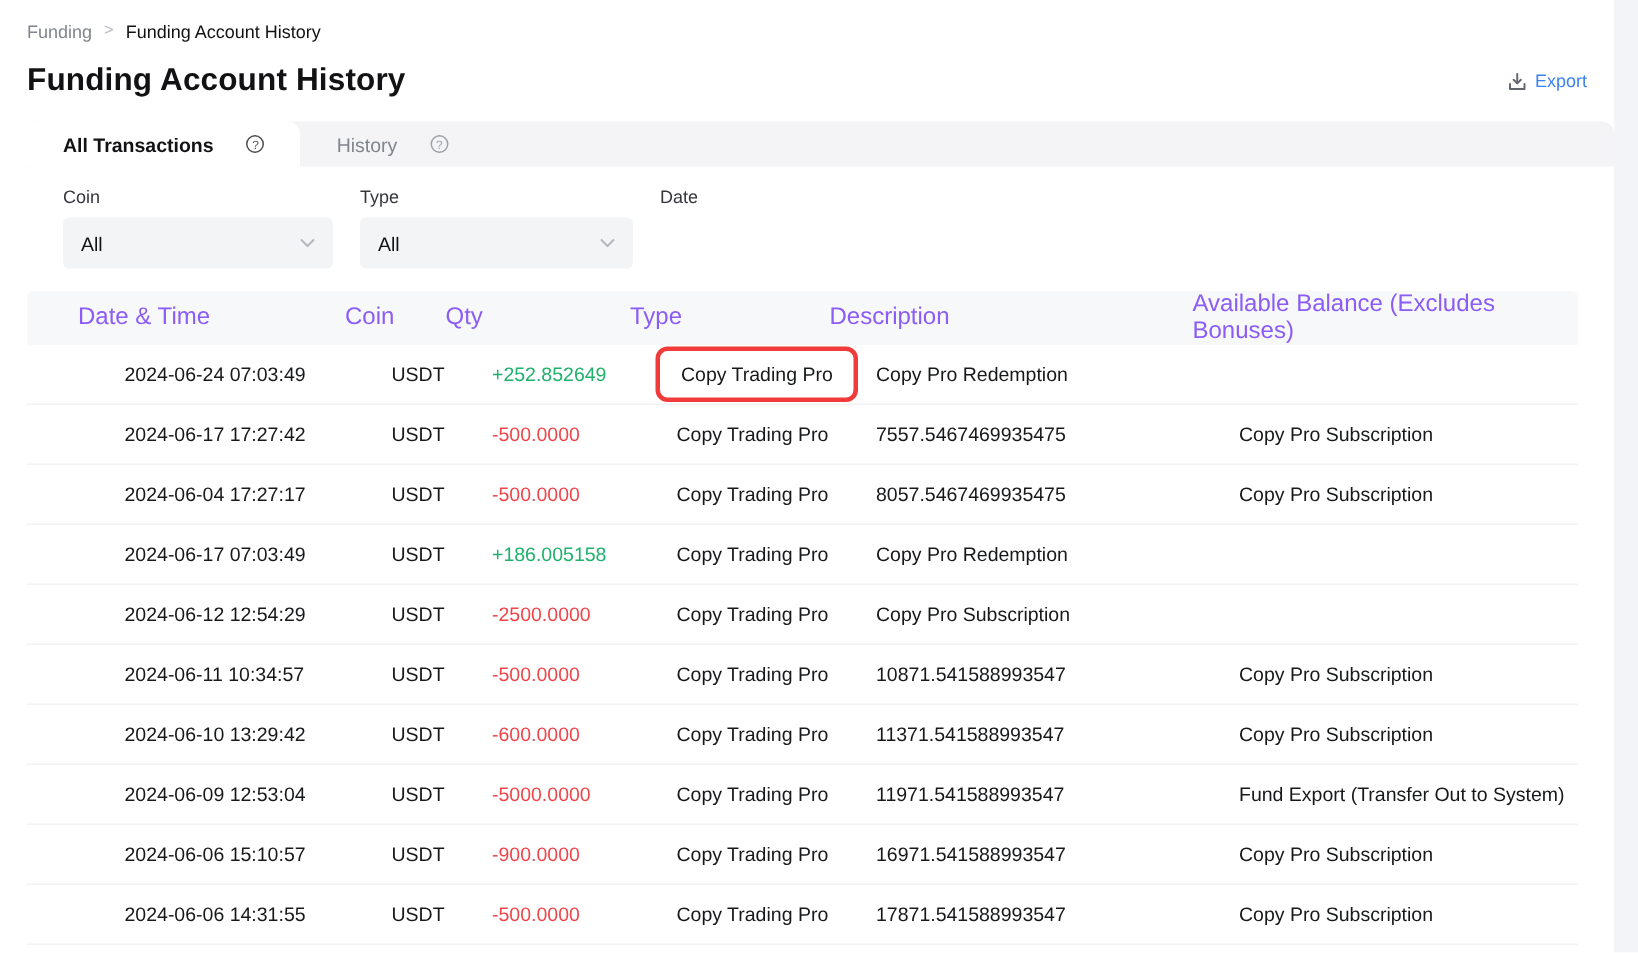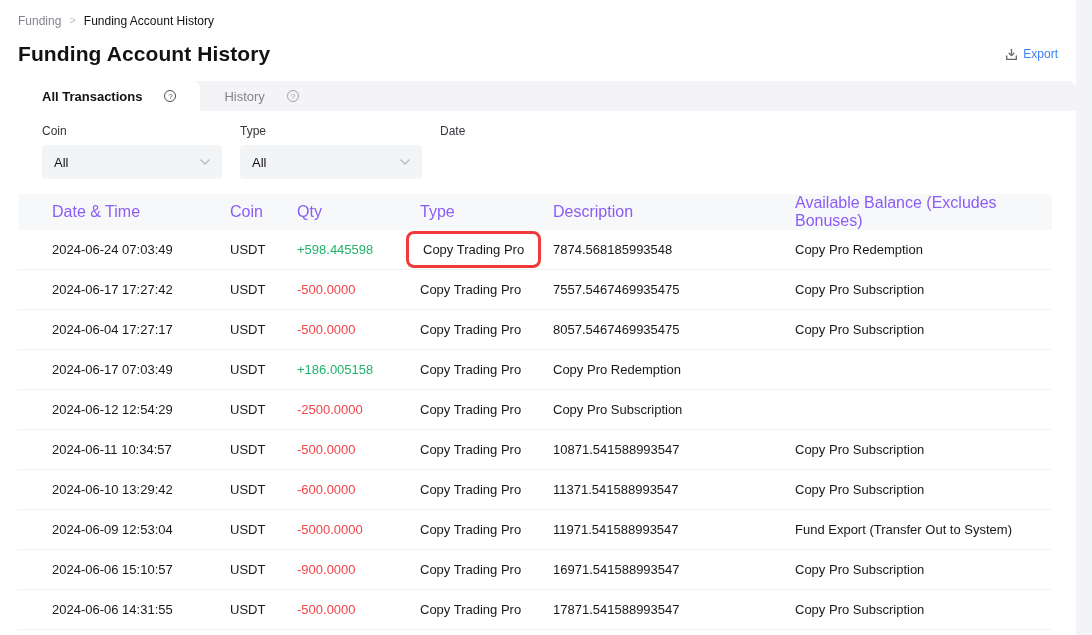--- a/index.html
+++ b/index.html
@@ -52,21 +52,21 @@
   .table{ margin:15px 40px 0 18px; width:1034px; }
   .trow{
     display:grid;
     grid-template-columns:178px 67px 123px 133px 242px 1fr;
     align-items:center;
     padding-left:34px;
   }
   .thead{ height:36px; background:#f7f8fa; border-radius:4px 4px 0 0; }
   .thead .th{ font-size:16px; color:#8b5cf6; }
   .tbody .trow{ height:40px; border-bottom:1px solid #f1f2f4; font-size:13px; }
-  .cell{ white-space:nowrap; overflow:visible; }
+  .cell{ white-space:nowrap; overflow:visible;margin-left:31px; }
   .qty-pos{ color:var(--pos,#20b26c); }
   .qty-neg{ color:var(--neg,#ef454a); }
   .annotated{
     display:inline-block; position:relative;
     padding:8px 14px; margin:-8px -14px;
     border:3px solid var(--annot,#f13a3a); border-radius:8px;
   }
 </style>
 </head>
 <body>
@@ -140,23 +140,22 @@
       <div class="th">Coin</div>
       <div class="th">Qty</div>
       <div class="th">Type</div>
       <div class="th">Description</div>
       <div class="th">Available Balance (Excludes Bonuses)</div>
     </div>
     <div class="tbody">
   <div class="trow">
     <div class="cell">2024-06-24 07:03:49</div>
     <div class="cell">USDT</div>
-    <div class="cell qty-pos">+598.445598</div>
+    <div class="cell qty-pos">+252.852649</div>
     <div class="cell"><span class="annotated">Copy Trading Pro</span></div>
-    <div class="cell">7874.568185993548</div>
     <div class="cell">Copy Pro Redemption</div>
   </div>
 
   <div class="trow">
     <div class="cell">2024-06-17 17:27:42</div>
     <div class="cell">USDT</div>
     <div class="cell qty-neg">-500.0000</div>
     <div class="cell"><span>Copy Trading Pro</span></div>
     <div class="cell">7557.5467469935475</div>
     <div class="cell">Copy Pro Subscription</div>

